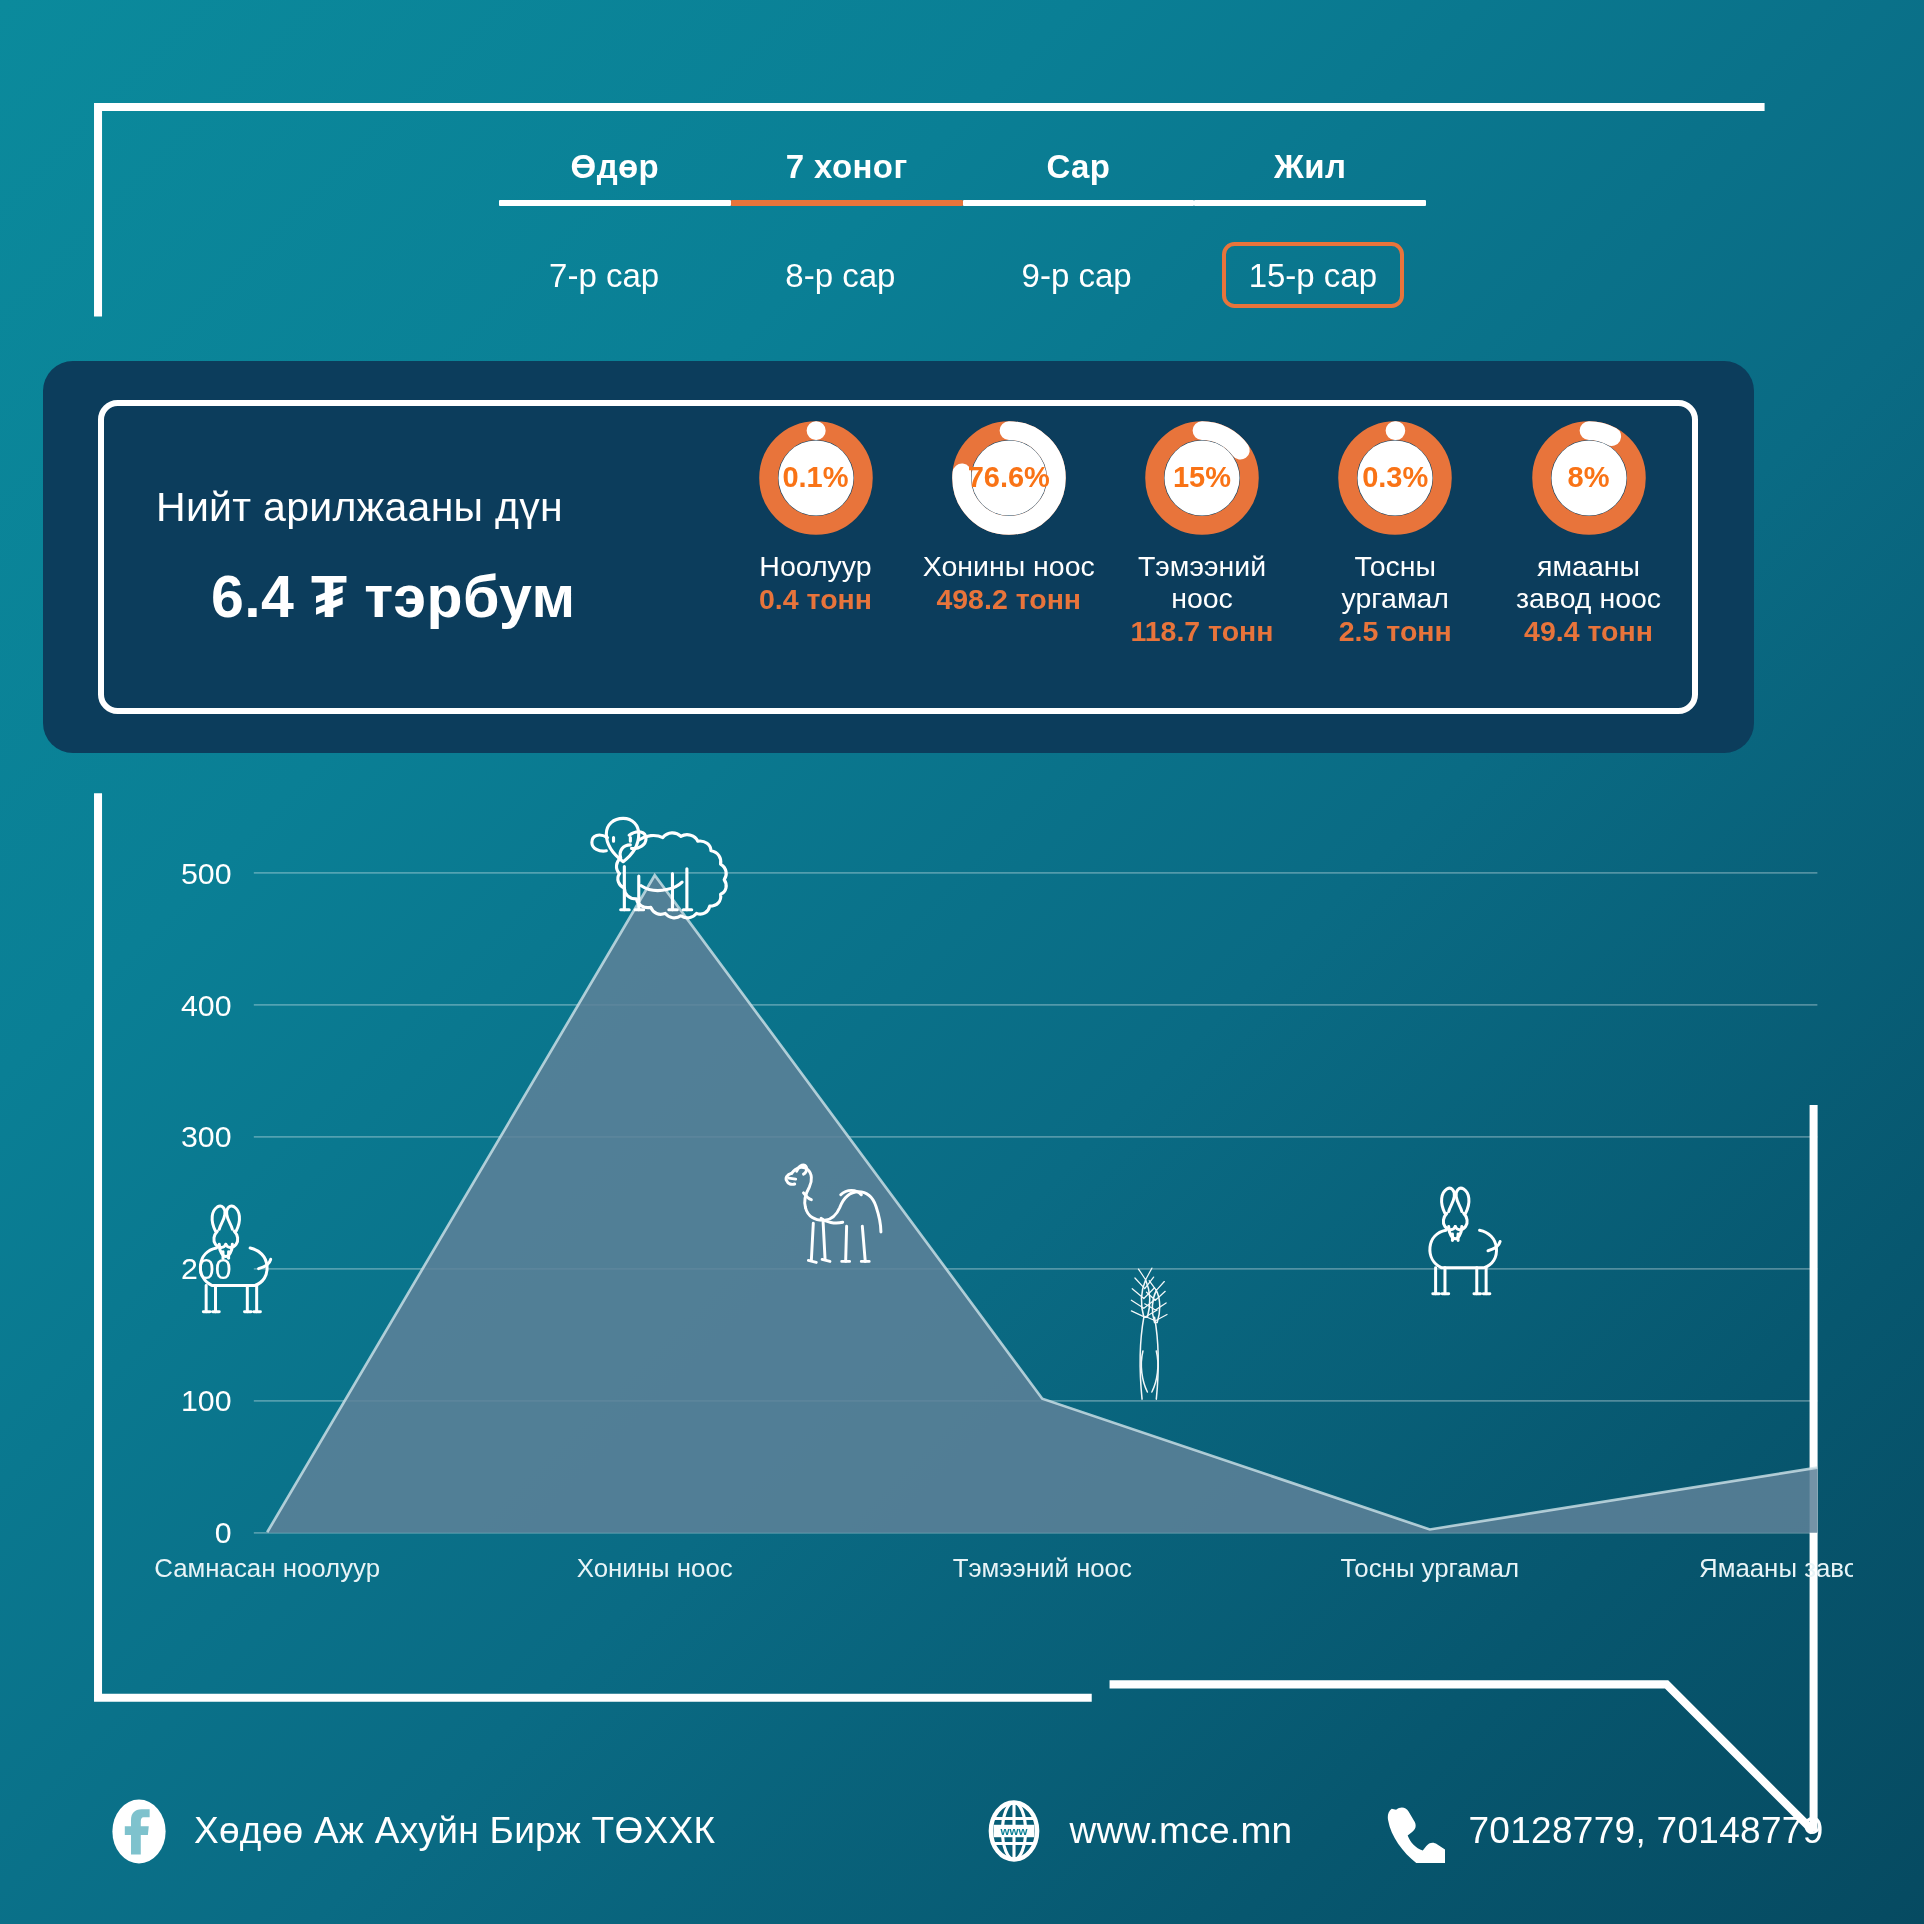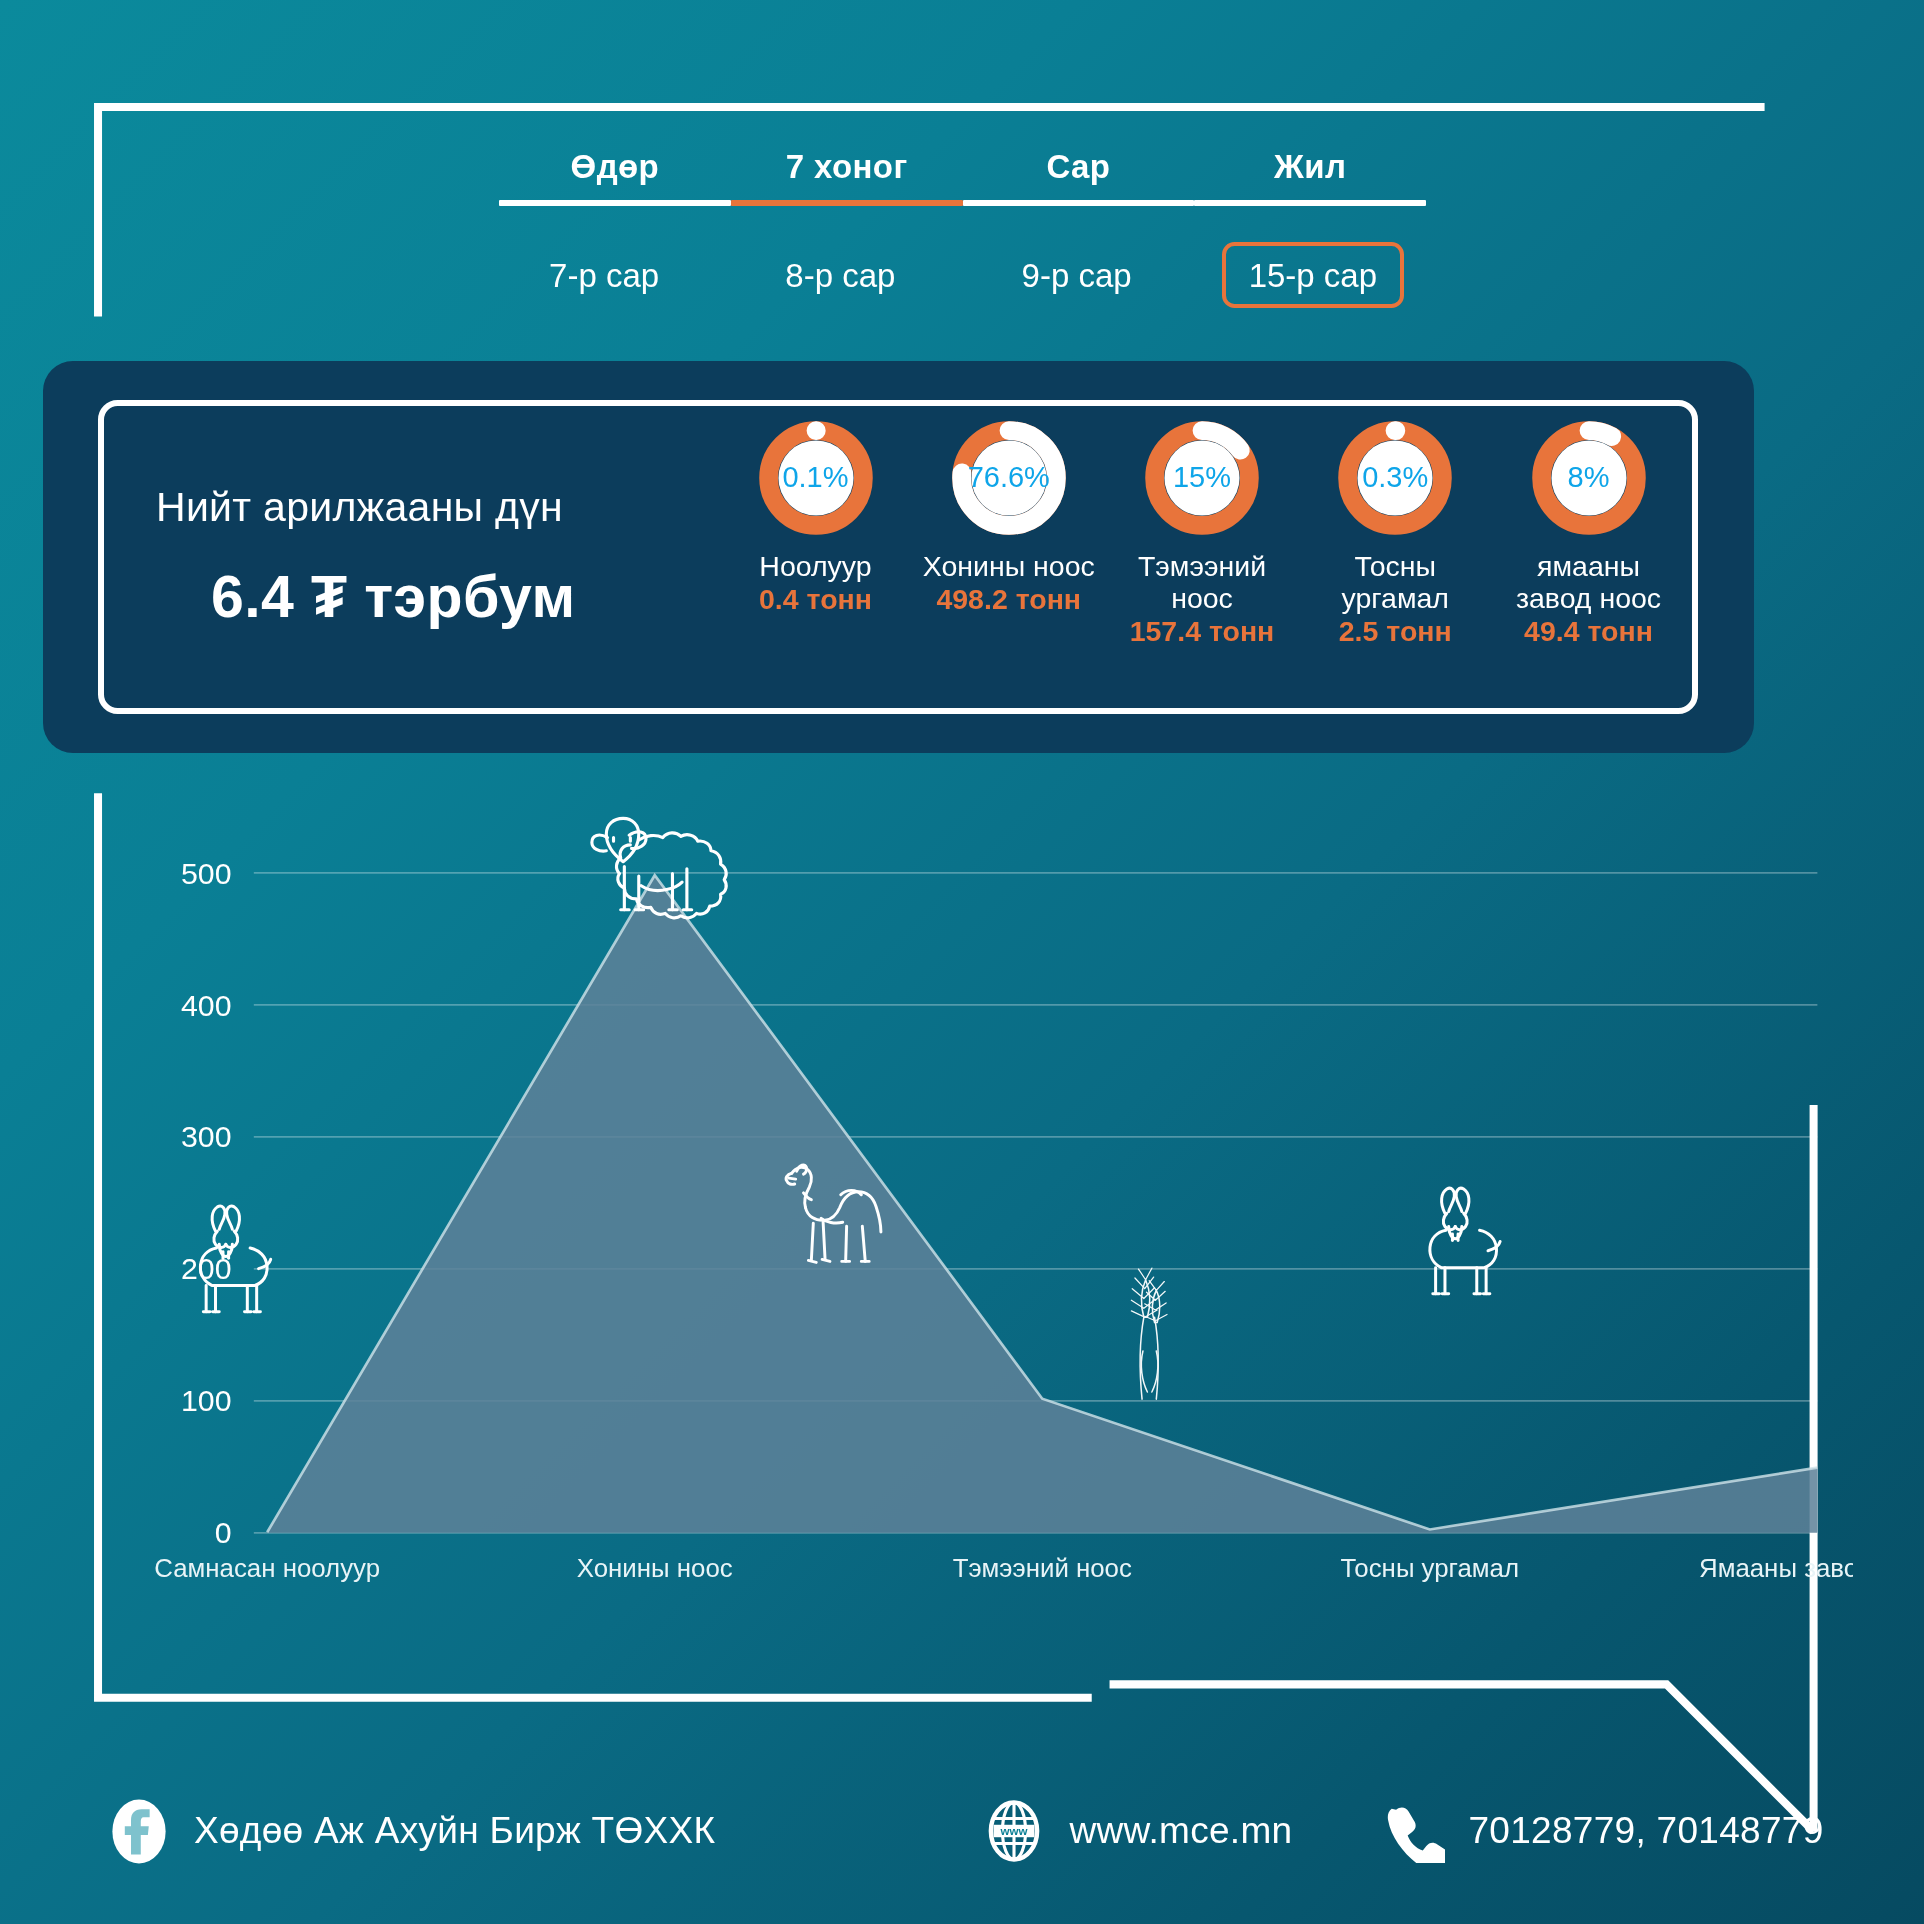--- a/index.html
+++ b/index.html
@@ -43,21 +43,21 @@
   .total-block { width:624px; padding-left:52px; }
   .total-label { font-size:41px; font-weight:400; letter-spacing:0.3px; }
   .total-value { font-size:59px; font-weight:bold; margin-top:32px; padding-left:55px; letter-spacing:0.4px; }
 
   .donuts { flex:1; display:flex; align-items:flex-start; justify-content:space-between; padding-right:16px; height:100%; padding-top:12.5px;}
   .donut-item { width:175px; display:flex; flex-direction:column; align-items:center; }
   .donut { position:relative; width:118px; height:118px; }
   .donut svg { display:block; }
   .donut-pct {
     position:absolute; inset:0; display:flex; align-items:center; justify-content:center;
-    font-size:29px; font-weight:normal; color:#0ea5e9;
+    font-size:29px; font-weight:bold; color:#f97316;
   }
   .donut-name { margin-top:14.3px; font-size:28.5px; line-height:1.12; text-align:center; color:#fff; }
   .donut-val { margin-top:auto; font-size:28.5px; font-weight:bold; color:#e8743b; text-align:center; padding-bottom:3.6px;}
 
   
   .chart-area { position:absolute; left:89px; top:793px; width:1764px; height:847px; }
   .chart-svg { position:absolute; left:0; top:0; }
 
   .ytick { fill:#ffffff; font-size:34px; font-family:"Liberation Sans", sans-serif; text-anchor:end; }
   .xtick { fill:#e8f4f7; font-size:29px; font-family:"Liberation Sans", sans-serif; text-anchor:middle; }
@@ -158,21 +158,21 @@
       <div class="donut-item">
         <div class="donut">
           <svg width="118" height="118" viewBox="0 0 132 132">
             <circle cx="66" cy="66" r="53" fill="none" stroke="#e8743b" stroke-width="21"></circle>
             <circle cx="66" cy="66" r="53" fill="none" stroke="#ffffff" stroke-width="21" stroke-linecap="round" stroke-dasharray="49.9 283.2" transform="rotate(-90 66 66)"></circle>
             <circle cx="66" cy="66" r="42" fill="#ffffff"></circle>
           </svg>
           <div class="donut-pct">15%</div>
         </div>
         <div class="donut-name">Тэмээний ноос</div>
-        <div class="donut-val">157.4 тонн</div>
+        <div class="donut-val">118.7 тонн</div>
       </div>
 
       <div class="donut-item">
         <div class="donut">
           <svg width="118" height="118" viewBox="0 0 132 132">
             <circle cx="66" cy="66" r="53" fill="none" stroke="#e8743b" stroke-width="21"></circle>
             <circle cx="66" cy="66" r="53" fill="none" stroke="#ffffff" stroke-width="21" stroke-linecap="round" stroke-dasharray="1.0 332.2" transform="rotate(-90 66 66)"></circle>
             <circle cx="66" cy="66" r="42" fill="#ffffff"></circle>
           </svg>
           <div class="donut-pct">0.3%</div>

